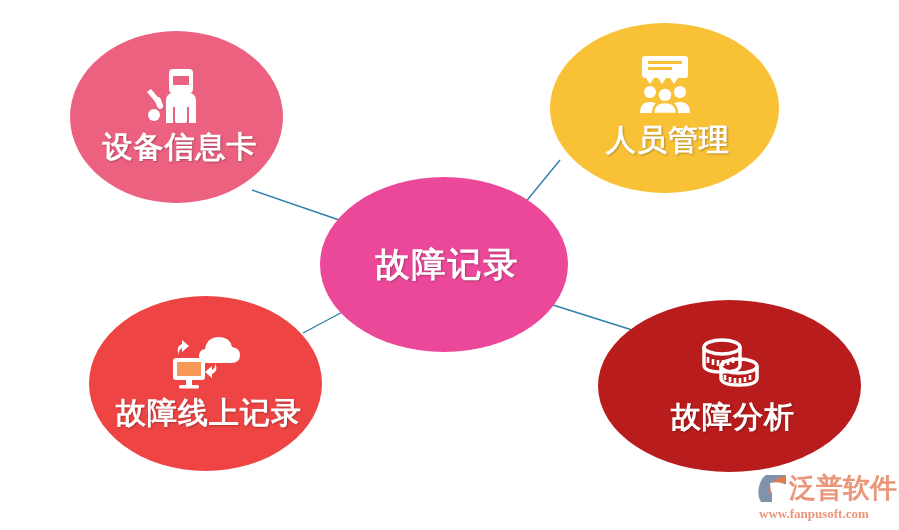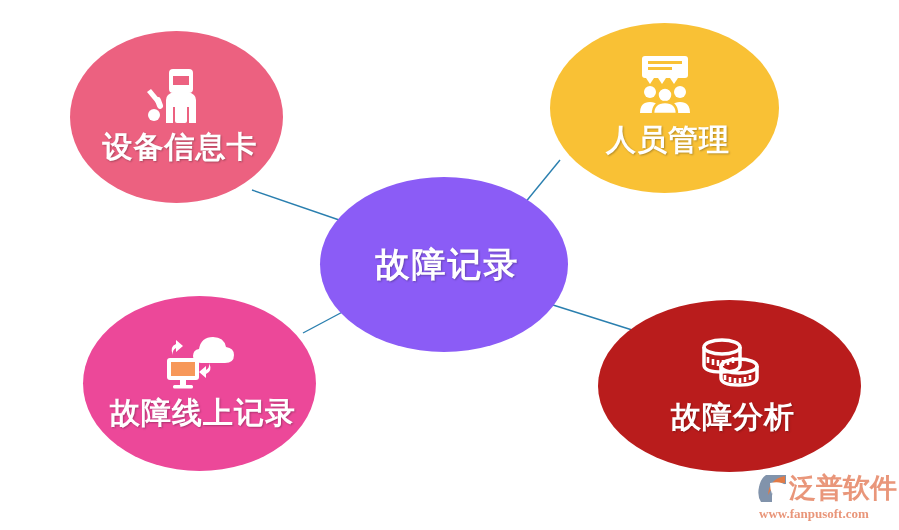--- a/index.html
+++ b/index.html
@@ -44,21 +44,21 @@
     white-space: nowrap;
     text-shadow: 1px 1px 2px rgba(0,0,0,0.28);
     margin-left: 7px;
   }
   
   #node-center {
     left: 320px;
     top: 177px;
     width: 248px;
     height: 175px;
-    background: #8b5cf6;
+    background: #ec4899;
   }
   #node-center .node-label {
     font-size: 34px;
     letter-spacing: 2px;
   }
   
   #node-equipment {
     left: 70px;
     top: 31px;
     width: 213px;
@@ -76,25 +76,25 @@
     width: 229px;
     height: 170px;
     background: #f9c135;
   }
   #node-personnel .node-label {
     font-size: 30px;
     margin-top: 6px;
   }
   
   #node-online {
-    left: 83px;
+    left: 89px;
     top: 296px;
     width: 233px;
     height: 175px;
-    background: #ec4899;
+    background: #ef4444;
     text-align: center;
   }
   #node-online .node-label {
     font-size: 30px;
     margin-top: 4px;
   }
   
   #node-analysis {
     left: 598px;
     top: 300px;

